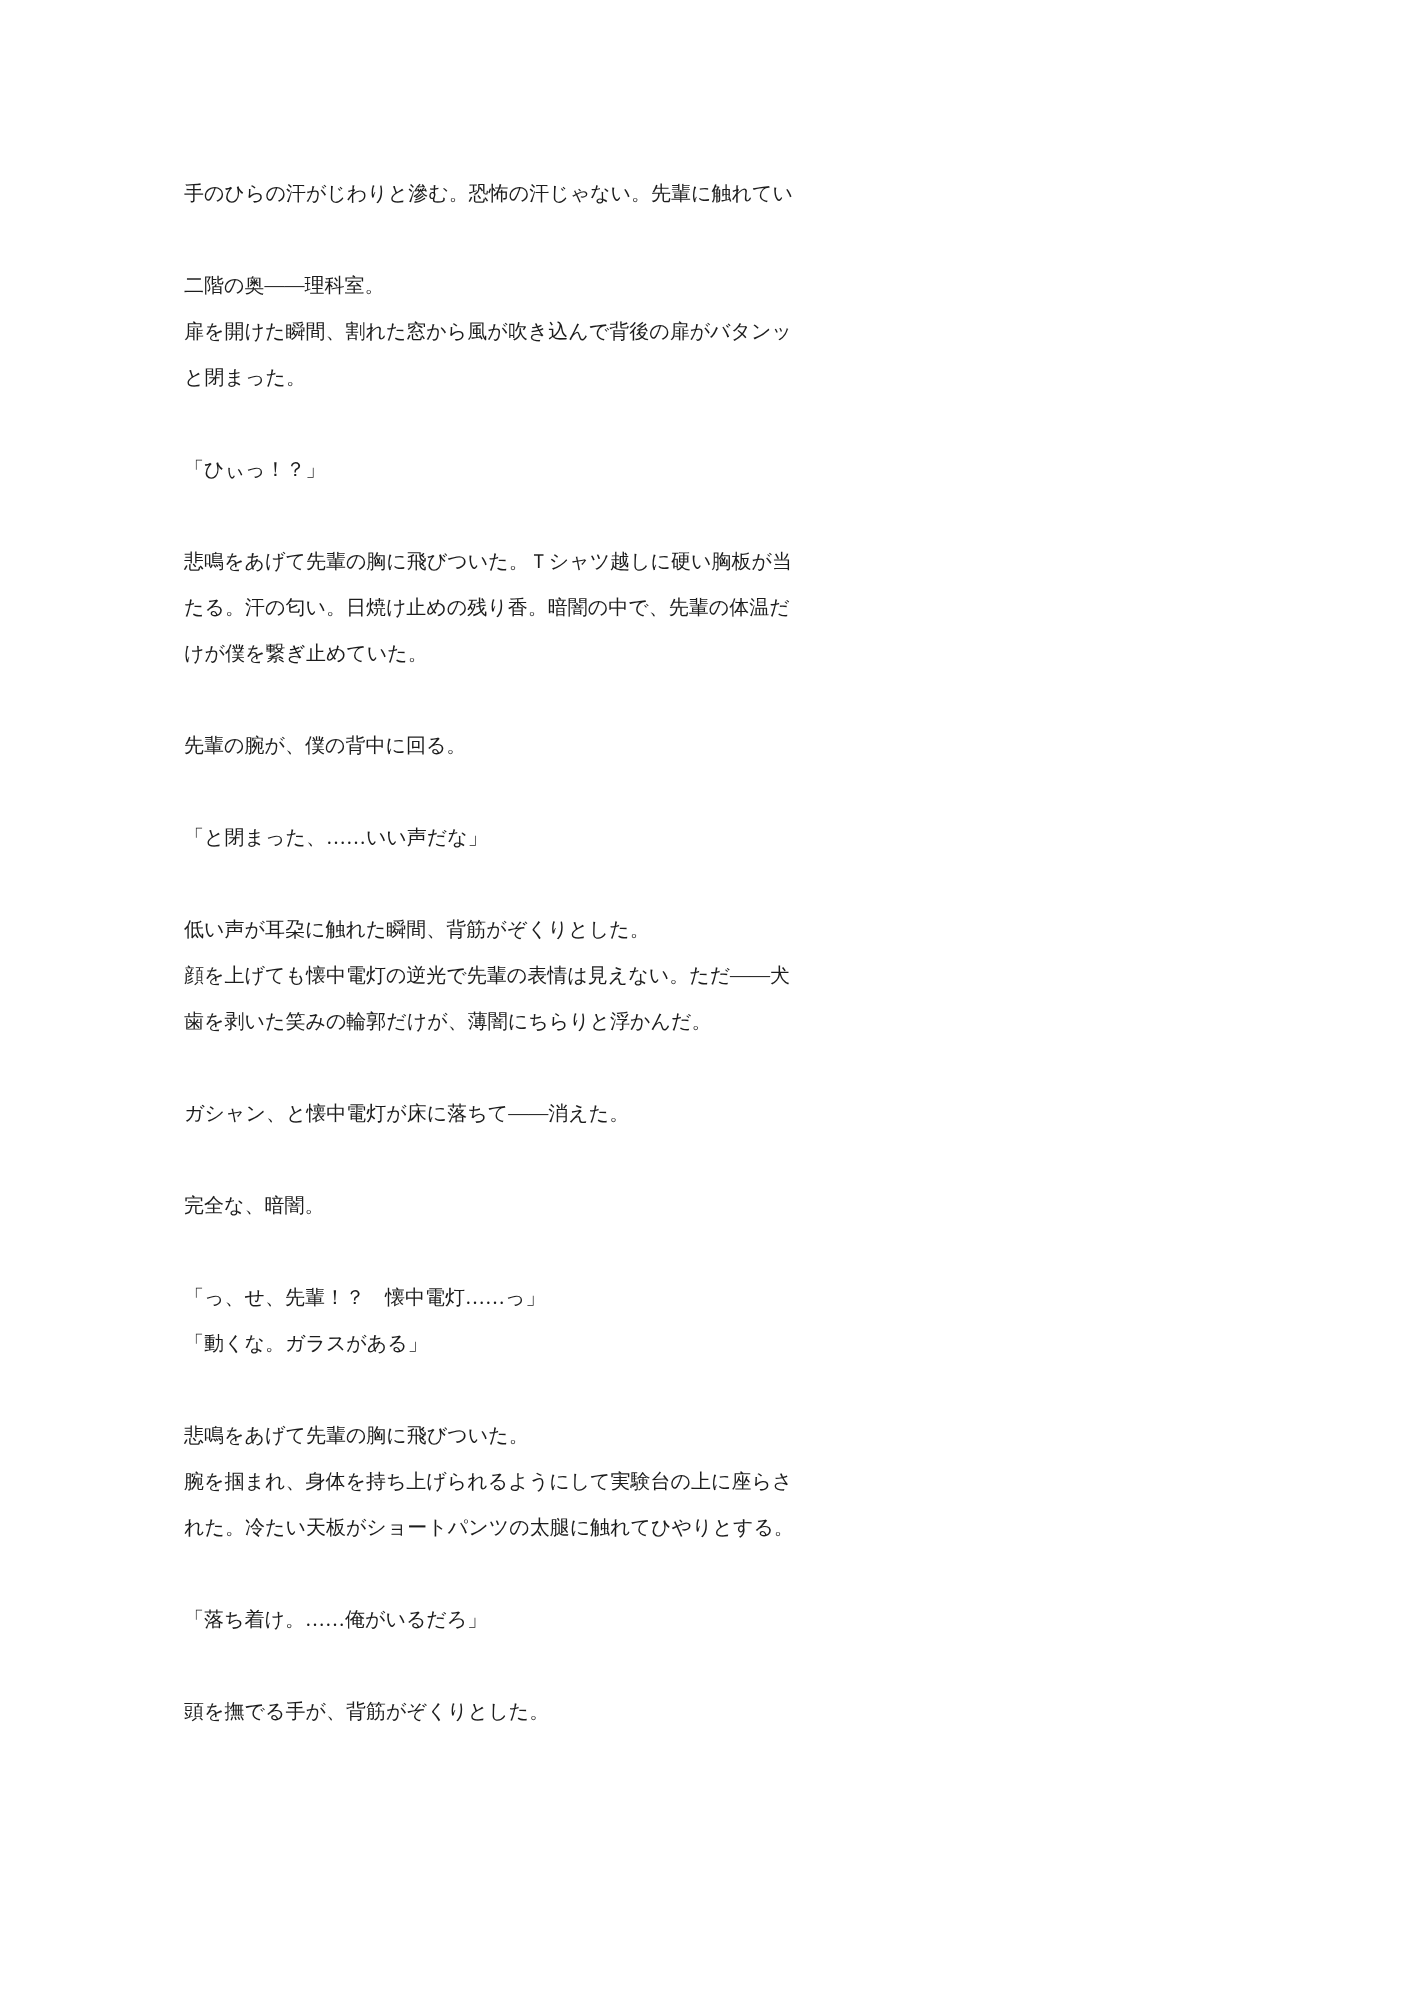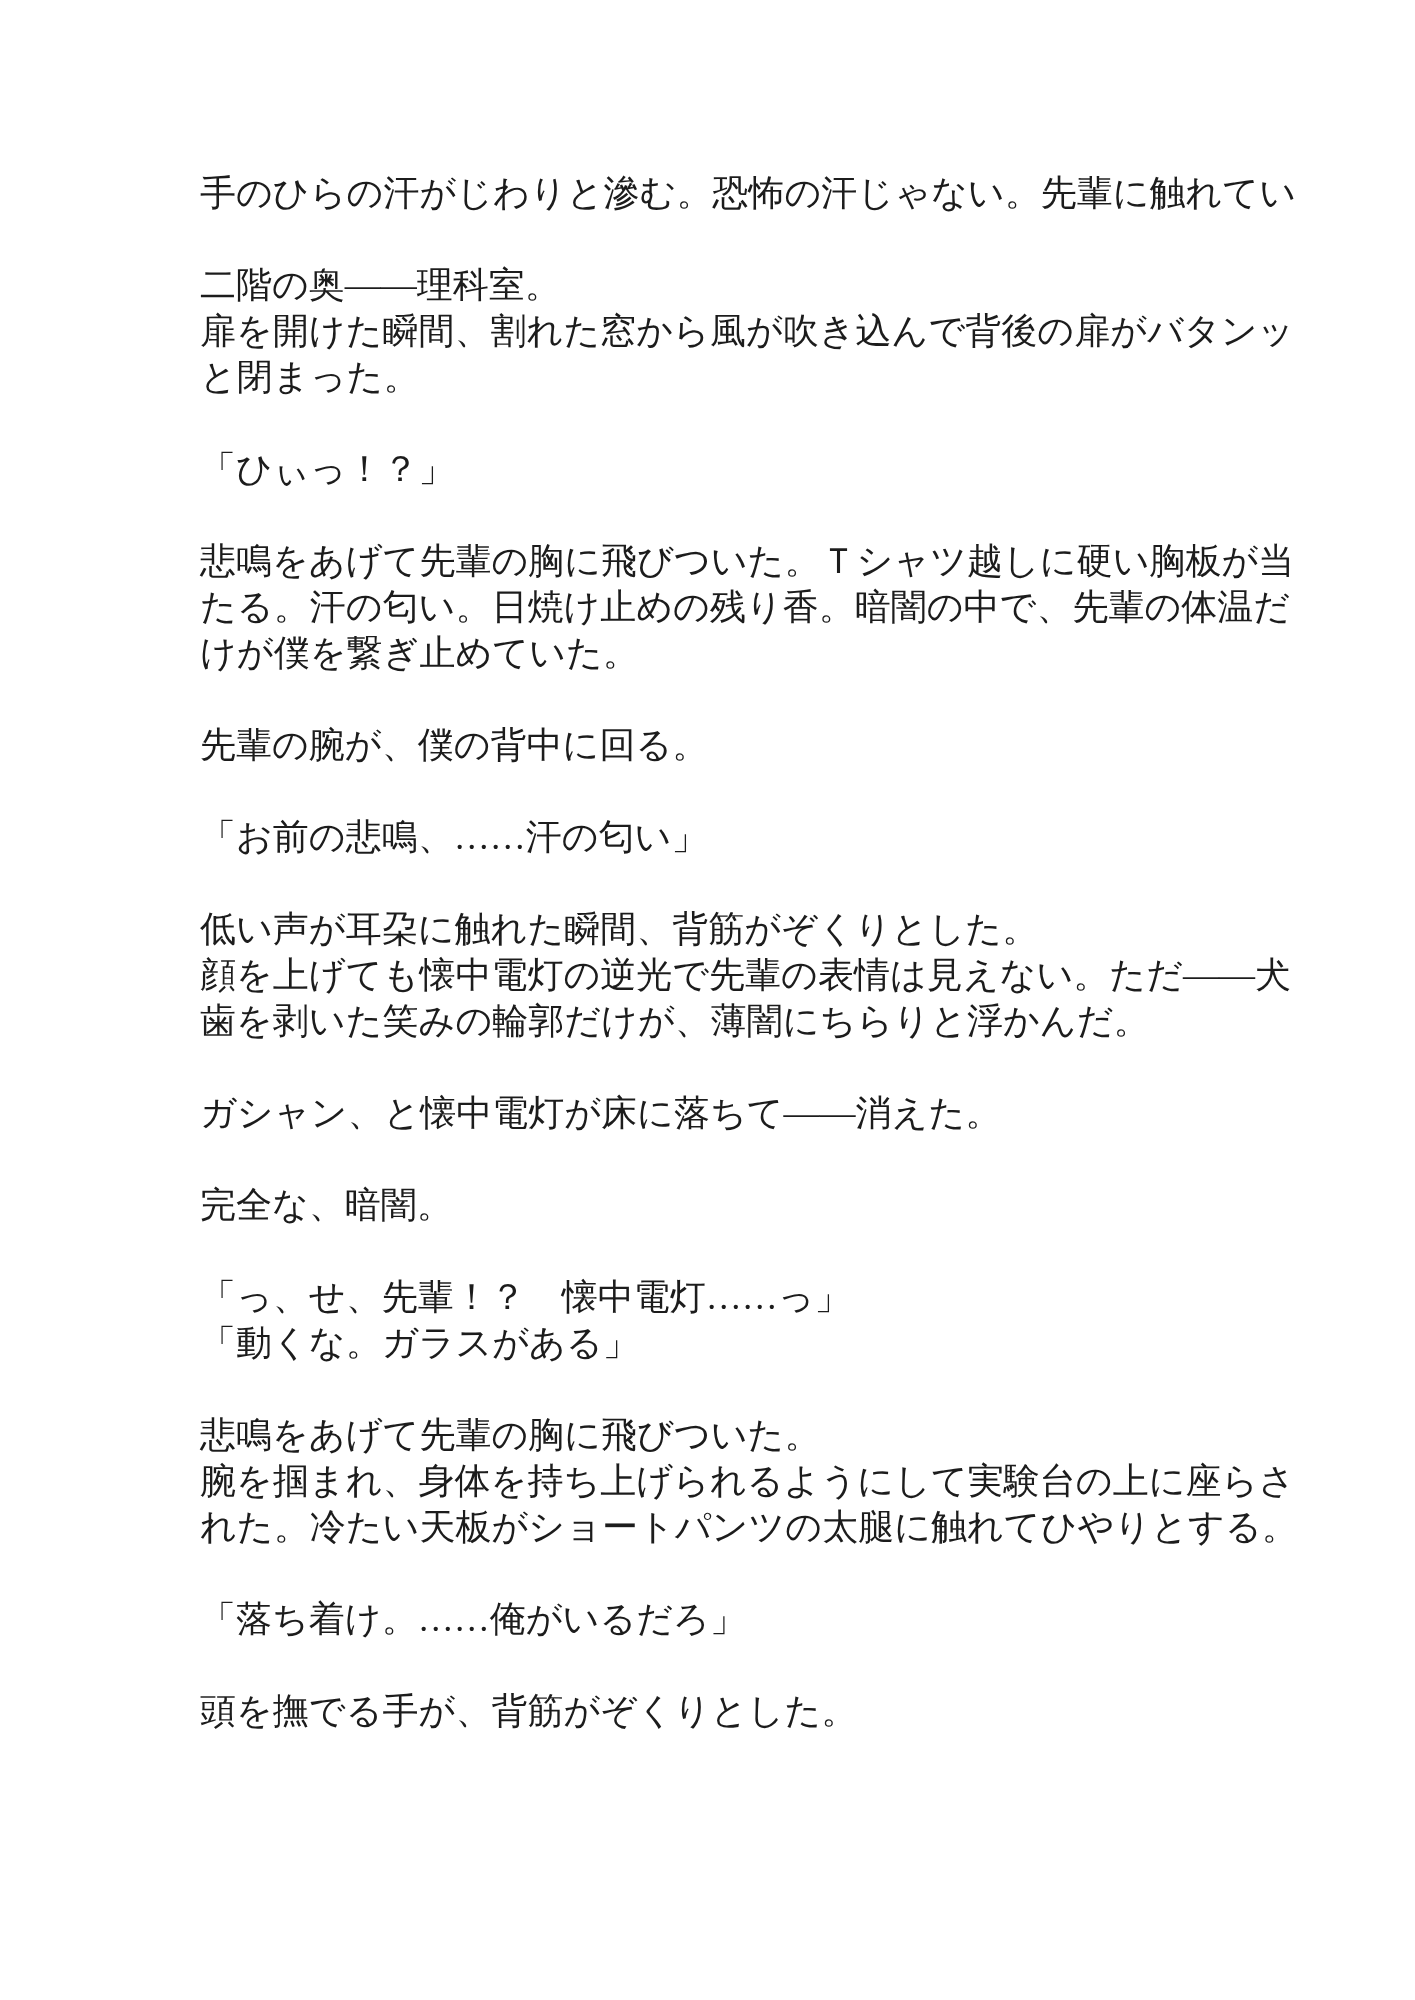--- a/index.html
+++ b/index.html
@@ -14,25 +14,25 @@
     font-family: "Liberation Serif", "DejaVu Serif", serif;
   }
   .page {
     position: relative;
     width: 1415px;
     height: 2000px;
     background: #ffffff;
   }
   .text-block {
     position: absolute;
-    left: 200px;
+    left: 184px;
     top: 170px;
     width: 965px;
     color: #1c1c1c;
-    font-size: 36px;
+    font-size: 20px;
     line-height: 46px;
     letter-spacing: 0;
   }
   .para {
     margin: 0 0 46px 0;
     padding: 0;
   }
   .para:last-child {
     margin-bottom: 0;
   }
@@ -66,21 +66,21 @@
       <span class="line">悲鳴をあげて先輩の胸に飛びついた。Ｔシャツ越しに硬い胸板が当</span>
       <span class="line">たる。汗の匂い。日焼け止めの残り香。暗闇の中で、先輩の体温だ</span>
       <span class="line">けが僕を繋ぎ止めていた。</span>
     </p>
 
     <p class="para">
       <span class="line">先輩の腕が、僕の背中に回る。</span>
     </p>
 
     <p class="para">
-      <span class="line">「お前の悲鳴、……汗の匂い」</span>
+      <span class="line">「と閉まった、……いい声だな」</span>
     </p>
 
     <p class="para">
       <span class="line">低い声が耳朶に触れた瞬間、背筋がぞくりとした。</span>
       <span class="line">顔を上げても懐中電灯の逆光で先輩の表情は見えない。ただ――犬</span>
       <span class="line">歯を剥いた笑みの輪郭だけが、薄闇にちらりと浮かんだ。</span>
     </p>
 
     <p class="para">
       <span class="line">ガシャン、と懐中電灯が床に落ちて――消えた。</span>

